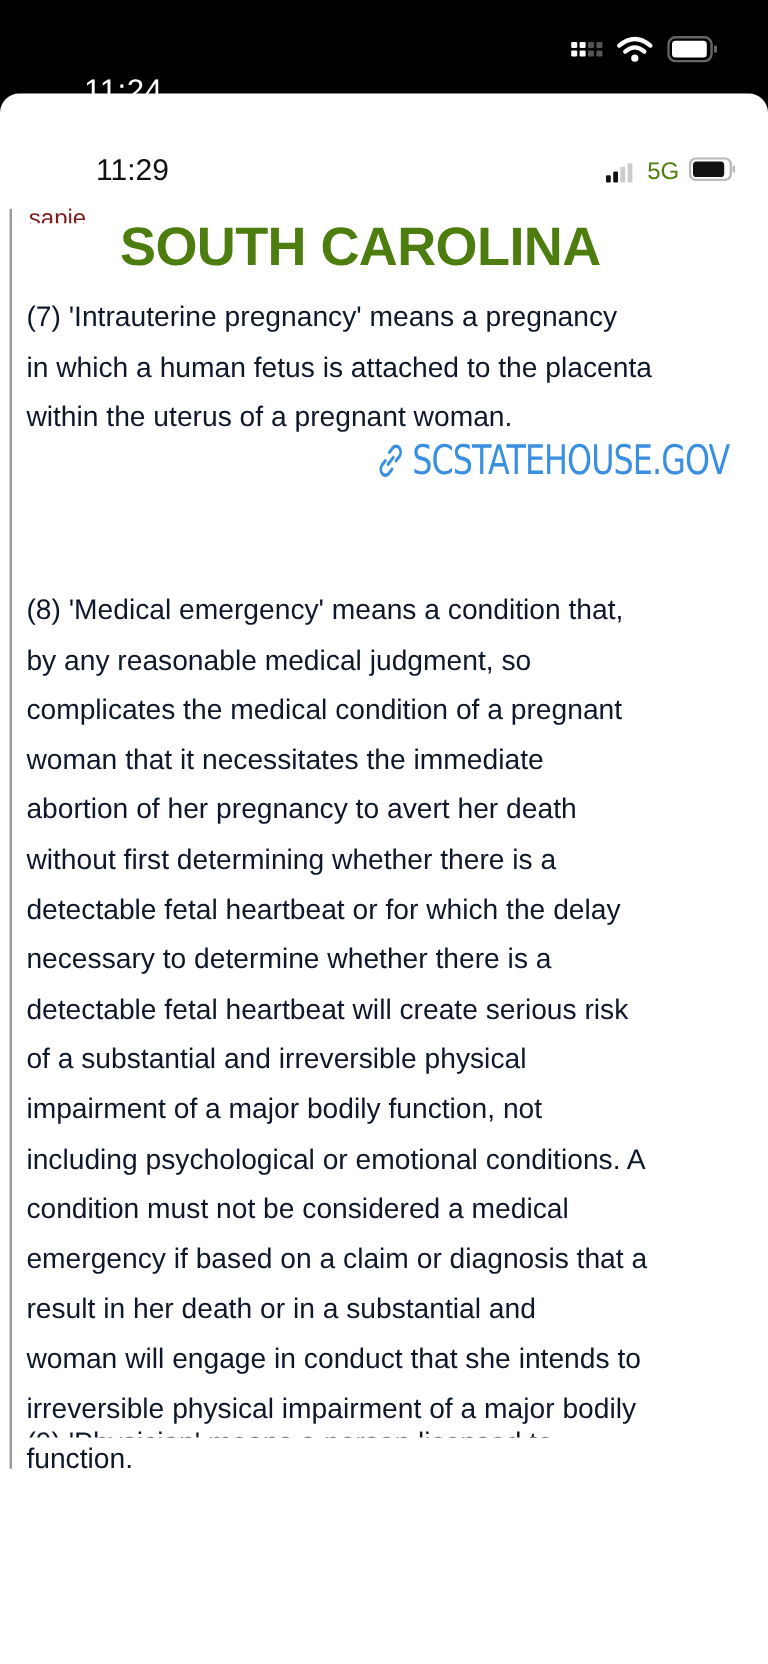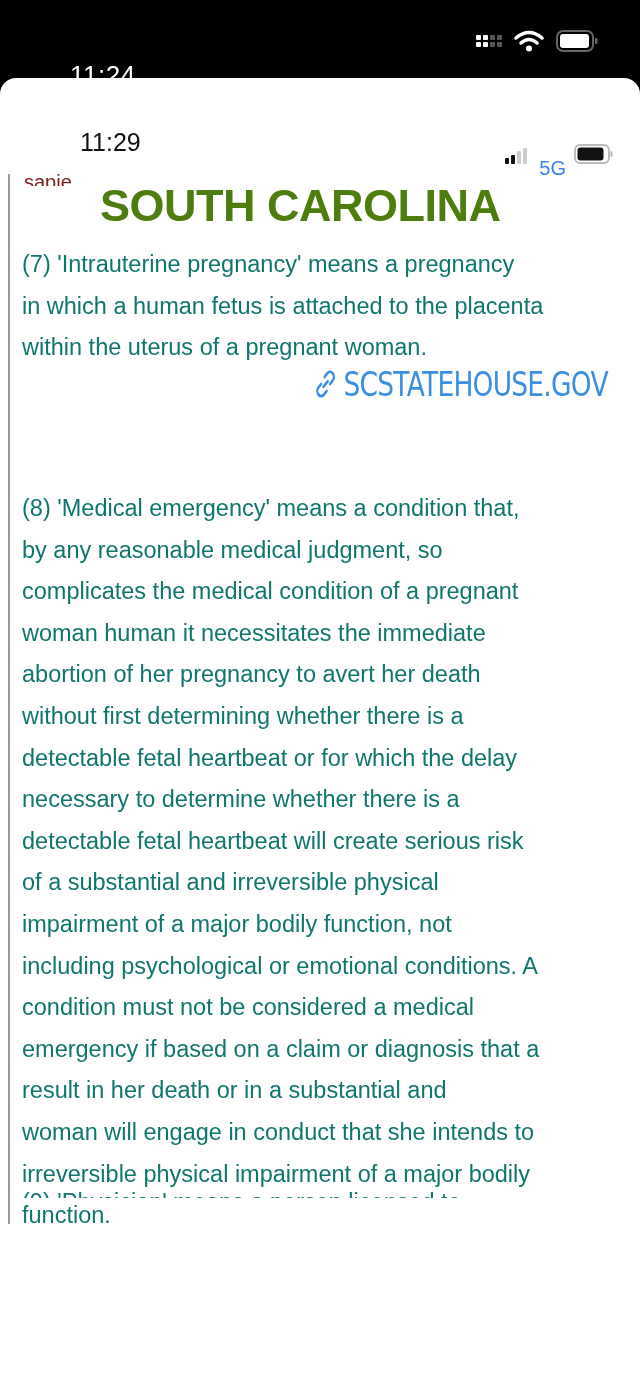--- a/index.html
+++ b/index.html
@@ -72,21 +72,21 @@
     .inner-icons {
       position: absolute;
       right: 26px; top: 53px;
       display: flex;
       align-items: center;
       gap: 8px;
     }
     .bars { display:flex; align-items:flex-end; gap:2px; height:16px; }
     .bars span { display:block; width:4px; background:#111; border-radius:1px; }
     .bars span.dim { background:#ccc; }
-    .net-label { font-size: 20px; color:#3b82f6; margin-left:4px;margin-top:26px; }
+    .net-label { font-size: 20px; color:#4d7c0f; margin-left:4px; }
 
     .doc {
       position: absolute;
       left: 8px; top: 96px;
       width: 632px; height: 1050px;
       border-left: 2px solid #999;
     }
     .cut-top {
       position: absolute;
       left: 14px; top: -2px;
@@ -104,21 +104,21 @@
       color: #4d7c0f;
       letter-spacing: -0.5px;
       font-family: "Liberation Sans", sans-serif;
     }
     .para {
       position: absolute;
       left: 12px;
       width: 600px;
       font-size: 23.5px;
       line-height: 41.6px;
-      color: #0f766e;
+      color: #0f172a;
       margin: 0;
     }
     .para .line { display:block; white-space: nowrap; }
     .para-7 { top: 70px; }
     .para-8 { top: 314px; }
     .para-9 {
       top: 1008px;
       height: 16px;
       overflow: hidden;
     }
@@ -217,21 +217,21 @@
           <path d="M13 17 L10.5 19.5 a3.5 3.5 0 0 1 -5 -5 L8 12"></path>
         </g>
       </svg>
       <span>SCSTATEHOUSE.GOV</span>
     </div>
 
     <p class="para para-8">
       <span class="line">(8)    'Medical emergency' means a condition that,</span>
       <span class="line">by any reasonable medical judgment, so</span>
       <span class="line">complicates the medical condition of a pregnant</span>
-      <span class="line">woman human it necessitates the immediate</span>
+      <span class="line">woman that it necessitates the immediate</span>
       <span class="line">abortion of her pregnancy to avert her death</span>
       <span class="line">without first determining whether there is a</span>
       <span class="line">detectable fetal heartbeat or for which the delay</span>
       <span class="line">necessary to determine whether there is a</span>
       <span class="line">detectable fetal heartbeat will create serious risk</span>
       <span class="line">of a substantial and irreversible physical</span>
       <span class="line">impairment of a major bodily function, not</span>
       <span class="line">including psychological or emotional conditions. A</span>
       <span class="line">condition must not be considered a medical</span>
       <span class="line">emergency if based on a claim or diagnosis that a</span>

